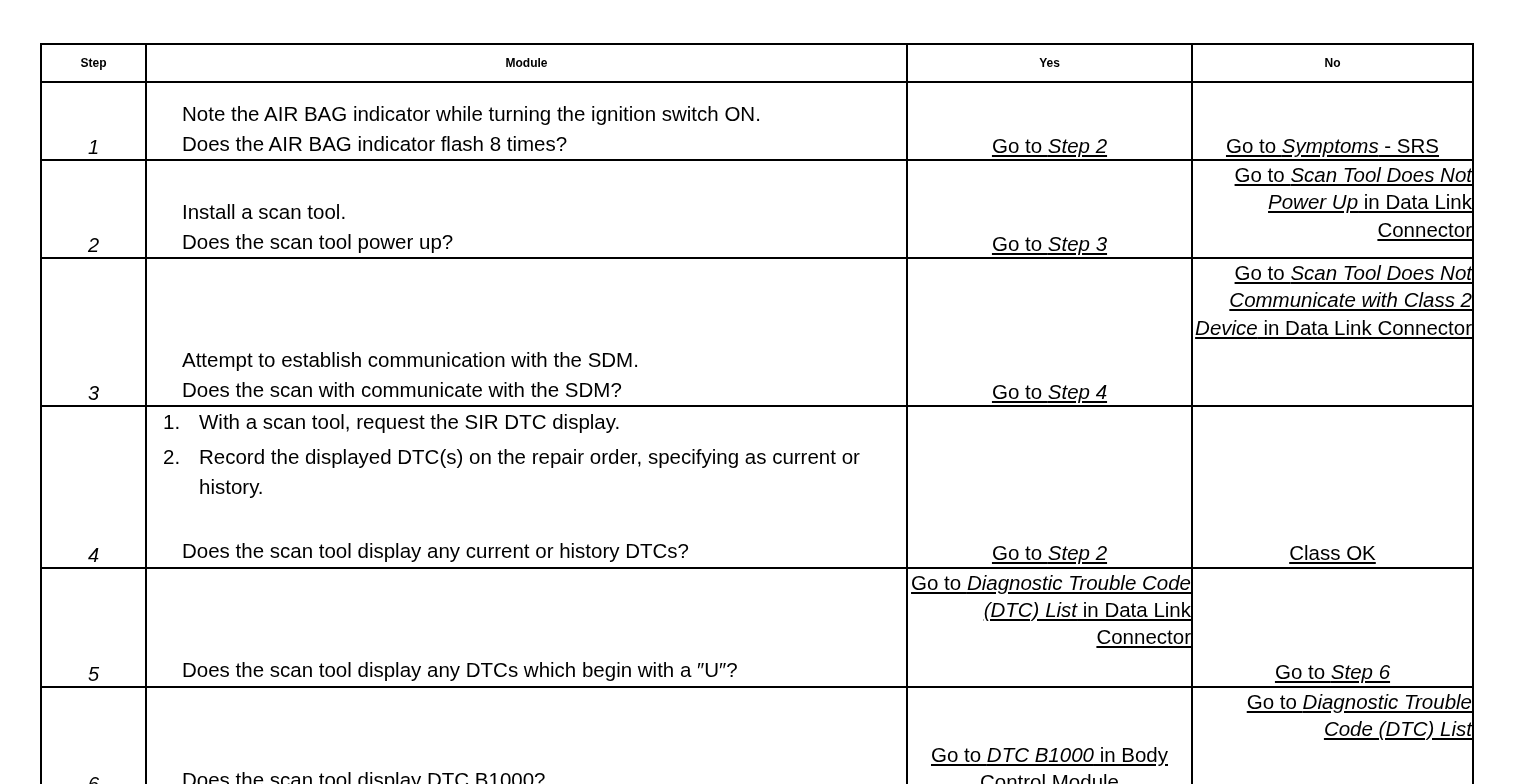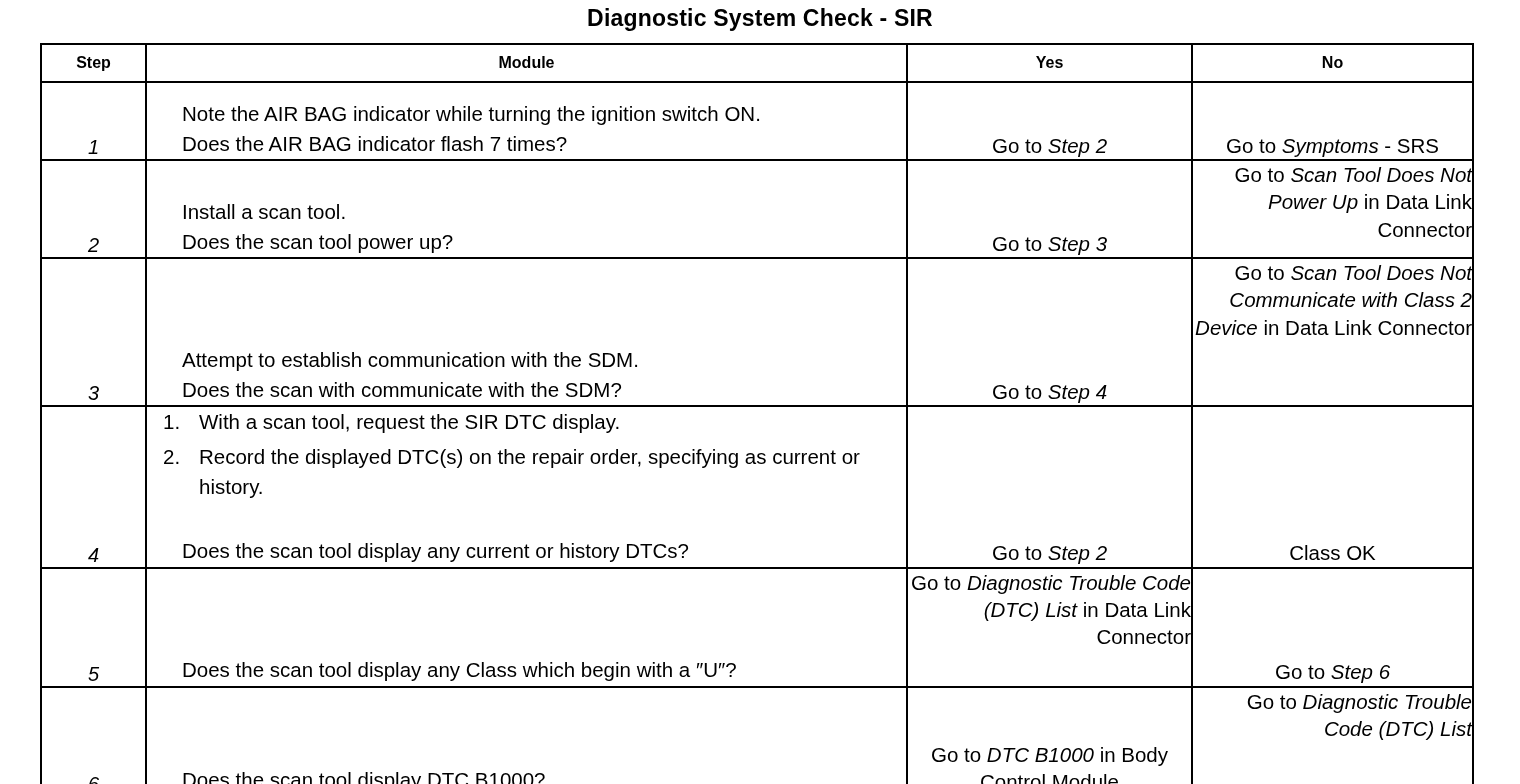--- a/index.html
+++ b/index.html
@@ -47,21 +47,21 @@
   col.c-step   { width: 105px; }
   col.c-action { width: 761px; }
   col.c-yes    { width: 285px; }
   col.c-no     { width: 281px; }
 
   
   tr.head th {
     height: 36px;
     vertical-align: middle;
     text-align: center;
-    font-size: 16px;
+    font-size: 12px;
     font-weight: bold;
   }
 
   
   td.stepnum {
     vertical-align: middle;
     text-align: center;
     font-size: 20px;
     font-style: italic;
   }
@@ -93,31 +93,31 @@
   }
   .q-after-list { margin-top: 34px; }
 
   
   td.result {
     vertical-align: bottom;
     text-align: center;
     padding: 6px 6px 7px 6px;
     font-size: 20.5px;
     line-height: 1.33;
+    text-decoration: underline;
   }
   td.result.topalign { vertical-align: top; text-align: right; }
   td.result .rtxt { display: block; }
   i, .ital { font-style: italic; }
 </style>
 </head>
 <body>
 
 <div id="page">
 
-  <div class="doc-title">Diagnostic System Check - SIR</div>
 
   <table class="diag">
     <colgroup>
       <col class="c-step">
         <col class="c-action">
         <col class="c-yes">
         <col class="c-no">
     </colgroup>
     <thead>
       <tr class="head">
@@ -126,21 +126,21 @@
         <th>Yes</th>
         <th>No</th>
       </tr>
     </thead>
     <tbody>
 
       <tr style="height:78px">
         <td class="stepnum">1</td>
         <td class="action">
           <div class="line">Note the AIR BAG indicator while turning the ignition switch ON.</div>
-          <div class="line">Does the AIR BAG indicator flash 7 times?</div>
+          <div class="line">Does the AIR BAG indicator flash 8 times?</div>
         </td>
         <td class="result">
           <span class="rtxt"><span>Go to </span><i>Step 2</i><span></span></span>
         </td>
         <td class="result">
           <span class="rtxt"><span>Go to </span><i>Symptoms</i><span> - SRS</span></span>
         </td>
       </tr>
 
       <tr style="height:98px">
@@ -190,21 +190,21 @@
           <span class="rtxt"><span>Go to </span><i>Step 2</i><span></span></span>
         </td>
         <td class="result">
           <span class="rtxt"><span>Class OK</span><i></i><span></span></span>
         </td>
       </tr>
 
       <tr style="height:119px">
         <td class="stepnum">5</td>
         <td class="action">
-          <div class="line">Does the scan tool display any Class which begin with a ″U″?</div>
+          <div class="line">Does the scan tool display any DTCs which begin with a ″U″?</div>
         </td>
         <td class="result topalign">
           <span class="rtxt"><span>Go to </span><i>Diagnostic Trouble Code (DTC) List</i><span> in Data Link Connector</span></span>
         </td>
         <td class="result">
           <span class="rtxt"><span>Go to </span><i>Step 6</i><span></span></span>
         </td>
       </tr>
 
       <tr style="height:110px">

